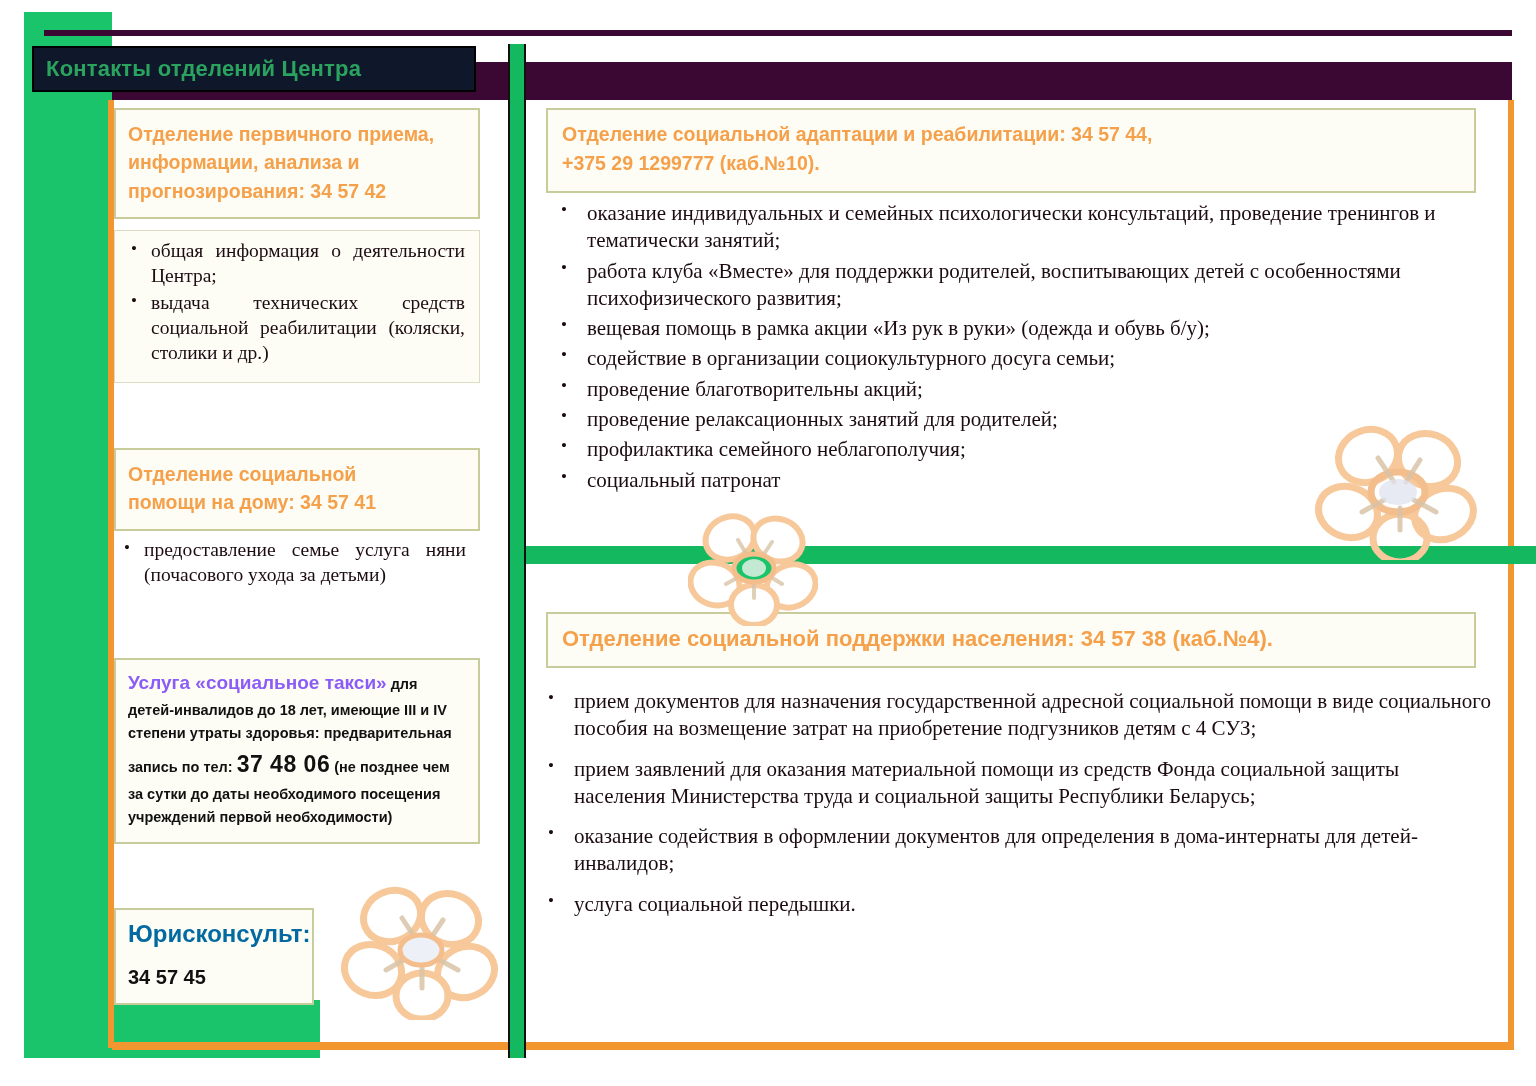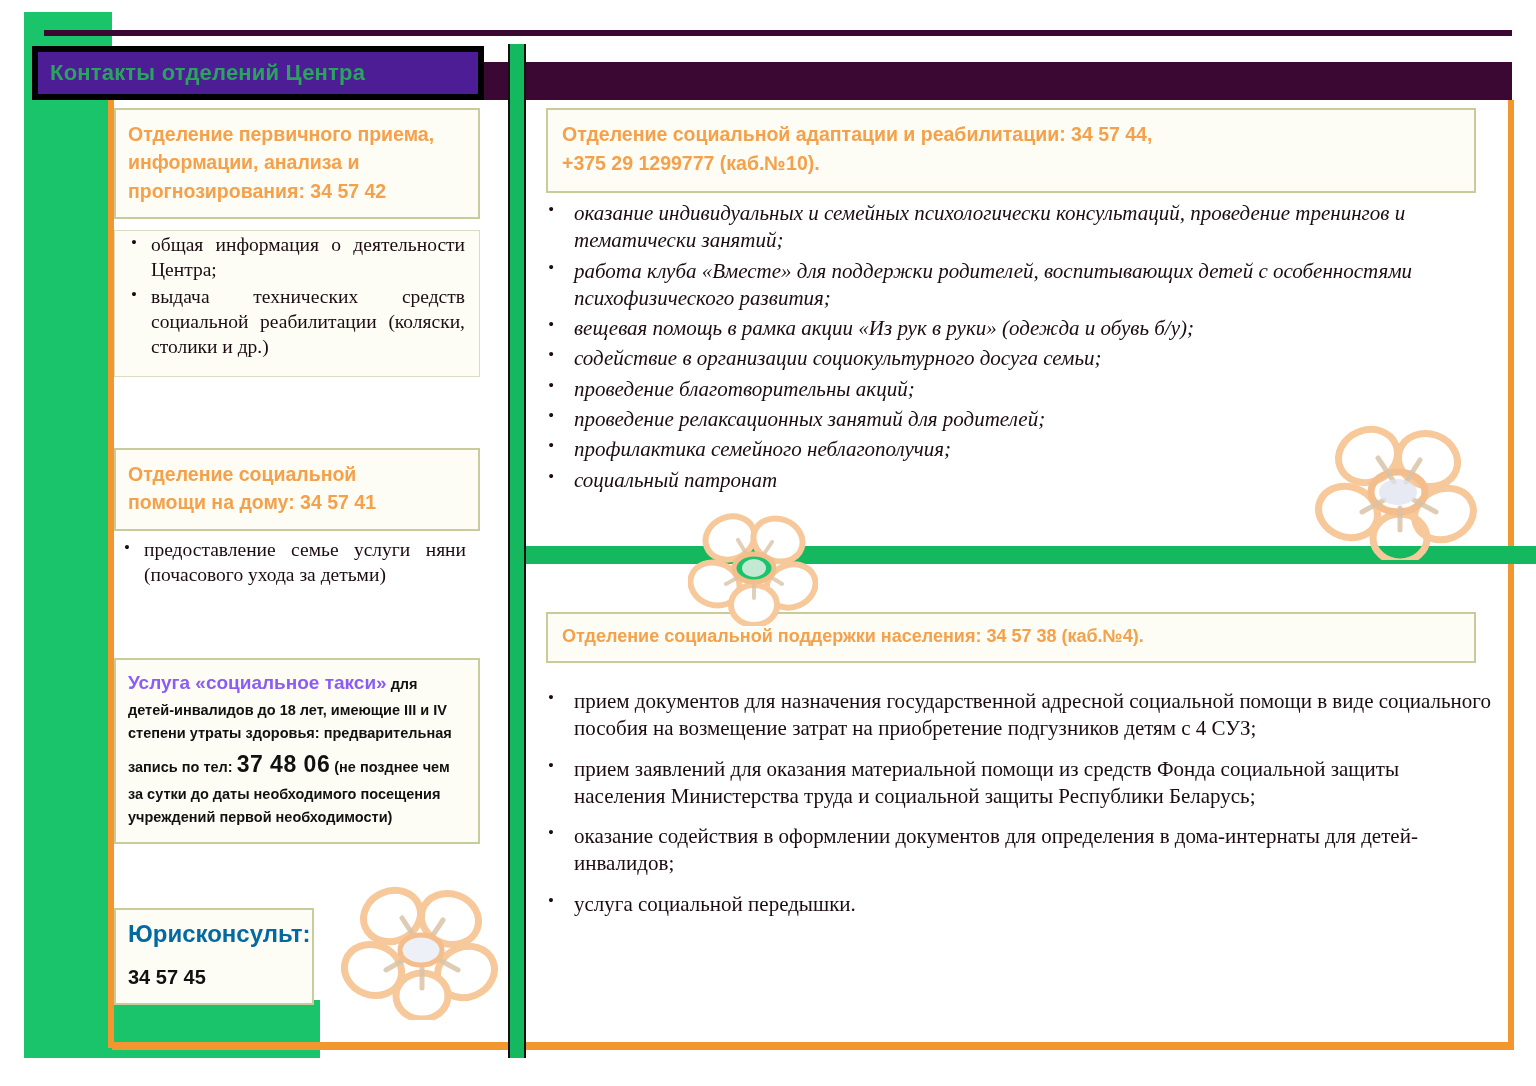--- a/index.html
+++ b/index.html
@@ -20,40 +20,40 @@
   .orange-right{position:absolute;left:1508px;top:100px;width:6px;height:948px;background:#f2962f;z-index:2;}
   .orange-bottom{position:absolute;left:112px;top:1042px;width:1402px;height:8px;background:#f2962f;z-index:2;}
   .orange-left{position:absolute;left:108px;top:100px;width:6px;height:948px;background:#f2962f;z-index:2;}
 
   .green-vert{position:absolute;left:508px;top:44px;width:14px;height:1014px;background:#14b85f;border-left:2px solid #111;border-right:2px solid #111;z-index:6;}
   .green-horiz{position:absolute;left:520px;top:546px;width:1016px;height:18px;background:#14b85f;z-index:4;}
 
   
   .title-box{
     position:absolute;left:32px;top:46px;width:440px;height:42px;
-    background:#4c1d95;border:6px solid #000000;z-index:7;
+    background:#0f172a;border:2px solid #000000;z-index:7;
     display:flex;align-items:center;
   }
   .title-box span{
     color:#2aa35f;font-weight:bold;font-size:22px;letter-spacing:.2px;
     padding-left:12px;
   }
 
   
   .hdr{
     background:#fdfdf5;border:2px solid #c7cc9a;
     color:#f5a04a;font-weight:bold;box-sizing:border-box;
   }
   .hdr .ln{display:block;}
 
   
   .col-left{position:absolute;left:114px;top:100px;width:394px;height:946px;z-index:5;}
 
   .hdr-l1{position:absolute;left:0px;top:8px;width:366px;padding:10px 26px 12px 12px;font-size:19.5px;line-height:1.45;}
-  .list-l1{position:absolute;left:0px;top:130px;width:366px;padding:2px 14px 14px 14px;box-sizing:border-box;
+  .list-l1{position:absolute;left:0px;top:130px;width:366px;padding:8px 14px 14px 14px;box-sizing:border-box;
            background:#fdfdf5;border:1px solid #dcdcc2;}
   .hdr-l2{position:absolute;left:0px;top:348px;width:366px;padding:10px 12px 12px 12px;font-size:19.5px;line-height:1.45;}
   .list-l2{position:absolute;left:0px;top:434px;width:366px;padding:4px 14px 8px 8px;box-sizing:border-box;}
   .hdr-l3{position:absolute;left:0px;top:558px;width:366px;padding:8px 12px 12px 12px;}
   .hdr-l4{position:absolute;left:0px;top:808px;width:200px;padding:10px 12px 14px 12px;}
 
   ul.serif{margin:0;padding:0 0 0 22px;list-style:none;}
   ul.serif li{
     position:relative;font-family:"Liberation Serif",serif;color:#1c0b12;
     font-size:19.5px;line-height:1.28;margin-bottom:2px;text-align:justify;
@@ -66,22 +66,22 @@
   .taxi .ttl{color:#8b5cf6;font-weight:bold;font-size:19px;}
   .taxi b{font-weight:bold;color:#111;}
   .taxi .bignum{font-weight:bold;font-size:23px;letter-spacing:.5px;}
 
   .jur .ttl{color:#0369a1;font-weight:bold;font-size:24px;display:block;margin-bottom:18px;}
   .jur .num{color:#111;font-weight:bold;font-size:20px;display:block;}
 
   
   .col-right{position:absolute;left:522px;top:100px;width:990px;height:946px;z-index:5;}
   .hdr-r1{position:absolute;left:24px;top:8px;width:930px;padding:10px 14px 12px 14px;font-size:19.5px;line-height:1.5;}
-  .list-r1{position:absolute;left:22px;top:100px;width:950px;font-style:italic;}
-  .hdr-r2{position:absolute;left:24px;top:512px;width:930px;padding:12px 14px 14px 14px;font-size:18px;}
+  .list-r1{position:absolute;left:35px;top:100px;width:950px;}
+  .hdr-r2{position:absolute;left:24px;top:512px;width:930px;padding:12px 14px 14px 14px;font-size:22px;}
   .list-r2{position:absolute;left:22px;top:588px;width:950px;}
 
   ul.serif.wide li{font-size:21px;line-height:1.3;margin-bottom:3px;text-align:left;}
   ul.serif.wide{padding-left:30px;}
   ul.serif.wide li::before{left:-26px;}
   ul.serif.wide.loose li{margin-bottom:13px;}
 
   
   .flower{position:absolute;pointer-events:none;}
   .fl-big{left:1312px;top:420px;width:170px;height:140px;z-index:5;}
@@ -123,21 +123,21 @@
       </ul>
     </div>
 
     <div class="hdr hdr-l2">
       <span class="ln">Отделение социальной</span>
       <span class="ln">помощи на дому: 34 57 41</span>
     </div>
 
     <div class="list-l2">
       <ul class="serif">
-        <li>предоставление семье услуги няни (почасового ухода за детьми)</li>
+        <li>предоставление семье услуга няни (почасового ухода за детьми)</li>
       </ul>
     </div>
 
     <div class="hdr hdr-l3">
       <div class="taxi">
         <span class="ttl">Услуга «социальное такси»</span><b> для</b>
         <span>детей-инвалидов до 18 лет, имеющие III и IV степени утраты здоровья: </span><b>предварительная запись по тел:</b>
         <span class="bignum">37 48 06</span><span> (не позднее чем за сутки до даты необходимого посещения учреждений первой необходимости)</span>
       </div>
     </div>

